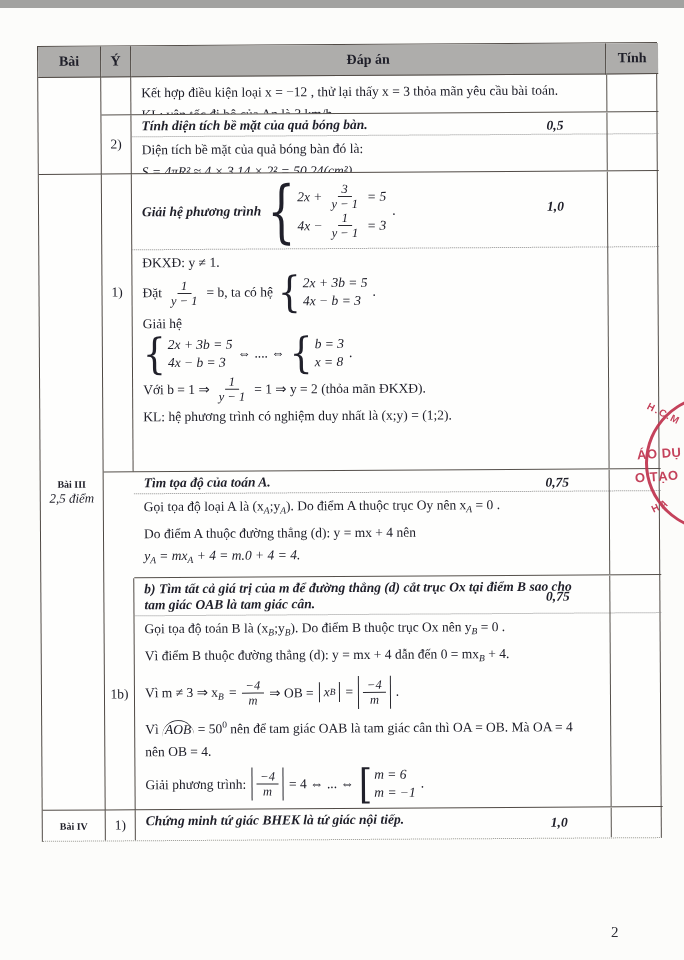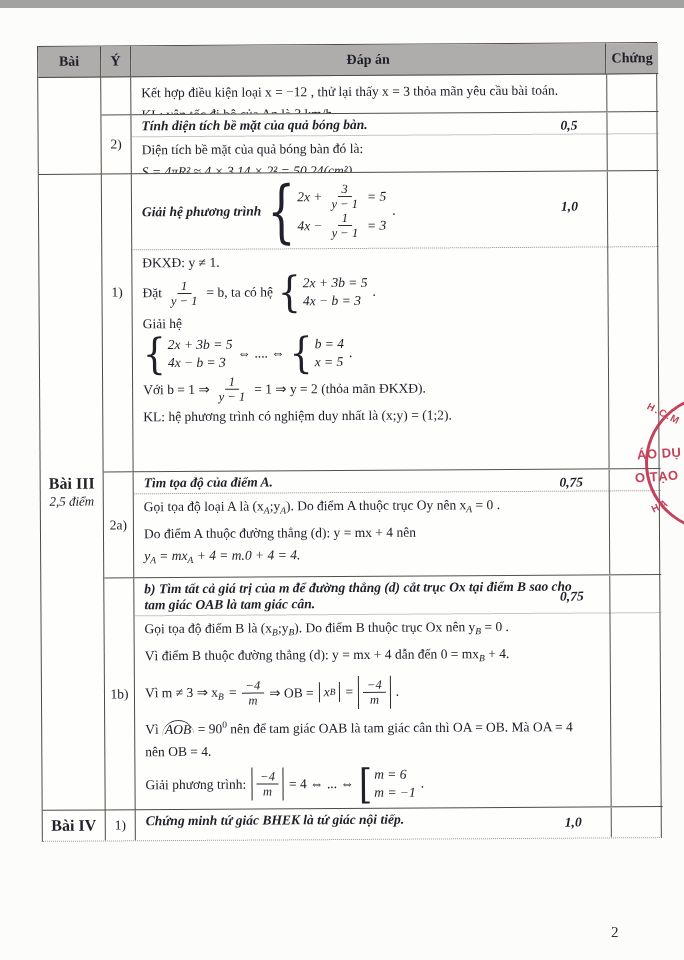--- a/index.html
+++ b/index.html
@@ -21,26 +21,26 @@
        font-weight:bold; font-size:14px; border-bottom:1.3px solid #504a45; }
   .br { border-right:1px solid #504a45; }
   .bb { border-bottom:1px solid #55504b; }
   .bb2 { border-bottom:1.4px solid #504a45; }
 
   .cell { overflow:hidden; }
   .ycell { display:flex; align-items:center; justify-content:center; font-size:13.5px; }
   .ycell.up { align-items:center; }
   .ycell.up span { transform:translateY(-31px); }
   .bai-cell { display:flex; flex-direction:column; align-items:center; justify-content:center; }
-  .bai-label { font-weight:bold; font-size:16px;text-align:center; }
+  .bai-label { font-weight:bold; font-size:10px;text-align:center; }
   .bai-sub { font-style:italic; font-size:13px; margin-top:1px; }
 
   .ans { position:relative; overflow:hidden; padding:3px 62px 0 10px; font-size:13.5px; }
   .ans::after { content:""; position:absolute; right:51px; top:0; bottom:0; border-left:1px solid #55504b; }
-  .score { position:absolute; right:2px; top:2px; width:51px; text-align:center;
+  .score { position:absolute; right:16px; top:2px; width:51px; text-align:center;
            font-weight:bold; font-style:italic; font-size:13.5px; }
   .dotted { border-top:1.7px dotted #8f8f8f; margin:2px -62px 2px -10px; height:0; }
 
   .ln { line-height:19px; margin-top:3px; }
   .math { font-style:italic; }
   .title { font-weight:bold; font-style:italic; }
   sub { font-size:9.5px; font-style:italic; vertical-align:-3px; }
   sup { font-size:9.5px; }
 
   .fline { display:flex; align-items:center; gap:5px; margin:3px 0; flex-wrap:nowrap; }
@@ -82,21 +82,21 @@
 <body>
 
 <div class="scan-top"></div>
 
 <div class="sheet">
   <div class="grid">
 
     <div class="h br" style="grid-column:1;grid-row:1">Bài</div>
     <div class="h br" style="grid-column:2;grid-row:1">Ý</div>
     <div class="h br" style="grid-column:3;grid-row:1">Đáp án</div>
-    <div class="h" style="grid-column:4;grid-row:1">Chứng</div>
+    <div class="h" style="grid-column:4;grid-row:1">Tính</div>
 
     <div class="cell br bb2" style="grid-column:1;grid-row:2/4"></div>
     <div class="cell ycell br bb" style="grid-column:2;grid-row:2"></div>
     <div class="ans bb" style="grid-column:3/5;grid-row:2">
       <div class="ln">Kết hợp điều kiện loại x = −12 , thử lại thấy x = 3 thỏa mãn yêu cầu bài toán.</div>
       <div class="ln">KL: vận tốc đi bộ của An là 3 km/h.</div>
     </div>
 
     <div class="cell ycell br bb2" style="grid-column:2;grid-row:3">
       <span>2)</span>
@@ -170,43 +170,40 @@
           <span class="brace">{</span>
           <span class="eqs">
             <span>2x + 3b = 5</span>
             <span>4x − b = 3</span>
           </span>
         </span>
         <span>⇔ .... ⇔</span>
         <span class="sys">
           <span class="brace">{</span>
           <span class="eqs">
-            <span>b = 4</span>
-            <span>x = 5</span>
+            <span>b = 3</span>
+            <span>x = 8</span>
           </span>
         </span>
         <span>.</span>
       </div>
       <div class="fline">
         <span>Với b = 1 ⇒</span>
         <span class="fr">
             <span class="n">1</span>
             <span class="d">y − 1</span>
           </span>
         <span>= 1 ⇒ y = 2 (thỏa mãn ĐKXĐ).</span>
       </div>
       <div class="ln">KL: hệ phương trình có nghiệm duy nhất là (x;y) = (1;2).</div>
     </div>
 
-    <div class="cell ycell br bb" style="grid-column:2;grid-row:5">
-      <span>2a)</span>
-    </div>
     <div class="ans bb" style="grid-column:3/5;grid-row:5">
       <div class="trow">
-        <span class="title">Tìm tọa độ của điểm A.</span>
+        <span class="title">Tìm tọa độ của toán A.</span>
         <span class="score">0,75</span>
       </div>
       <div class="dotted"></div>
       <div class="ln">
         <span>Gọi tọa độ loại A là (x</span><sub>A</sub><span>;y</span><sub>A</sub><span>). Do điểm A thuộc trục Oy nên x</span><sub>A</sub><span> = 0 .</span>
       </div>
       <div class="ln">Do điểm A thuộc đường thẳng (d): y = mx + 4 nên</div>
       <div class="ln math">
         <span>y</span><sub>A</sub><span> = mx</span><sub>A</sub><span> + 4 = m.0 + 4 = 4.</span>
       </div>
@@ -216,21 +213,21 @@
     <div class="cell ycell br bb2" style="grid-column:2;grid-row:6">
       <span>1b)</span>
     </div>
     <div class="ans bb2" style="grid-column:3/5;grid-row:6">
       <div class="trow">
         <span class="title"><span>b) Tìm tất cả giá trị của m để đường thẳng (d) cắt trục Ox tại điểm B sao cho</span><br><span>tam giác OAB là tam giác cân.</span></span>
         <span class="score mid2">0,75</span>
       </div>
       <div class="dotted"></div>
       <div class="ln">
-        <span>Gọi tọa độ điểm B là (x</span><sub>B</sub><span>;y</span><sub>B</sub><span>). Do điểm B thuộc trục Ox nên y</span><sub>B</sub><span> = 0 .</span>
+        <span>Gọi tọa độ toán B là (x</span><sub>B</sub><span>;y</span><sub>B</sub><span>). Do điểm B thuộc trục Ox nên y</span><sub>B</sub><span> = 0 .</span>
       </div>
       <div class="ln">
         <span>Vì điểm B thuộc đường thẳng (d): y = mx + 4 dẫn đến 0 = mx</span><sub>B</sub><span> + 4.</span>
       </div>
       <div class="fline" style="min-height:40px">
         <span><span>Vì m ≠ 3 ⇒ x</span><sub>B</sub></span>
         <span>=</span>
         <span class="fr">
             <span class="n">−4</span>
             <span class="d">m</span>
@@ -243,21 +240,21 @@
         <span>=</span>
         <span class="abs">
             <span class="fr">
               <span class="n">−4</span>
               <span class="d">m</span>
             </span>
           </span>
         <span>.</span>
       </div>
       <div class="ln">
-        <span>Vì </span><span class="arc">AOB</span><span> = 90</span><sup>0</sup><span> nên để tam giác OAB là tam giác cân thì OA = OB. Mà OA = 4</span>
+        <span>Vì </span><span class="arc">AOB</span><span> = 50</span><sup>0</sup><span> nên để tam giác OAB là tam giác cân thì OA = OB. Mà OA = 4</span>
       </div>
       <div class="ln">nên OB = 4.</div>
       <div class="fline" style="min-height:42px">
         <span>Giải phương trình:</span>
         <span class="abs">
             <span class="fr">
               <span class="n">−4</span>
               <span class="d">m</span>
             </span>
           </span>

